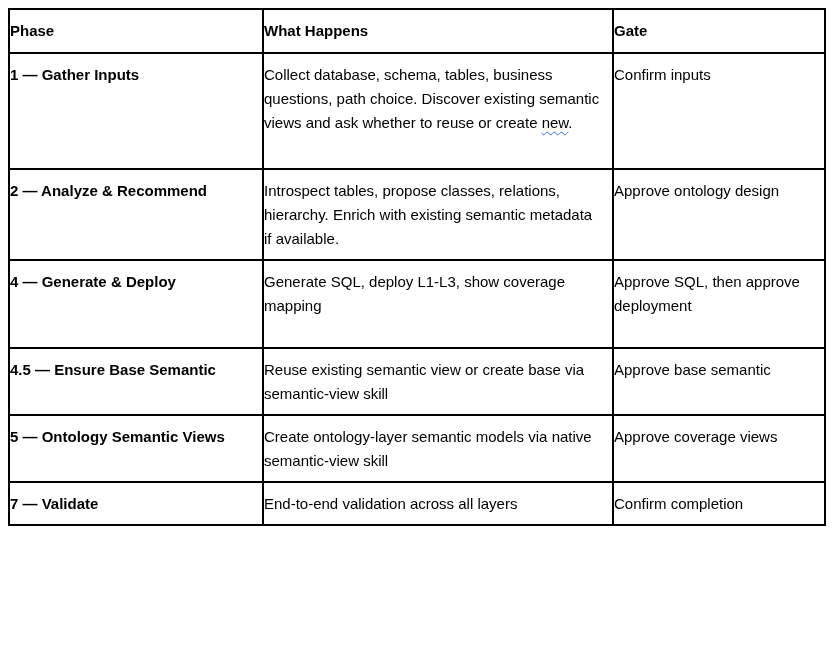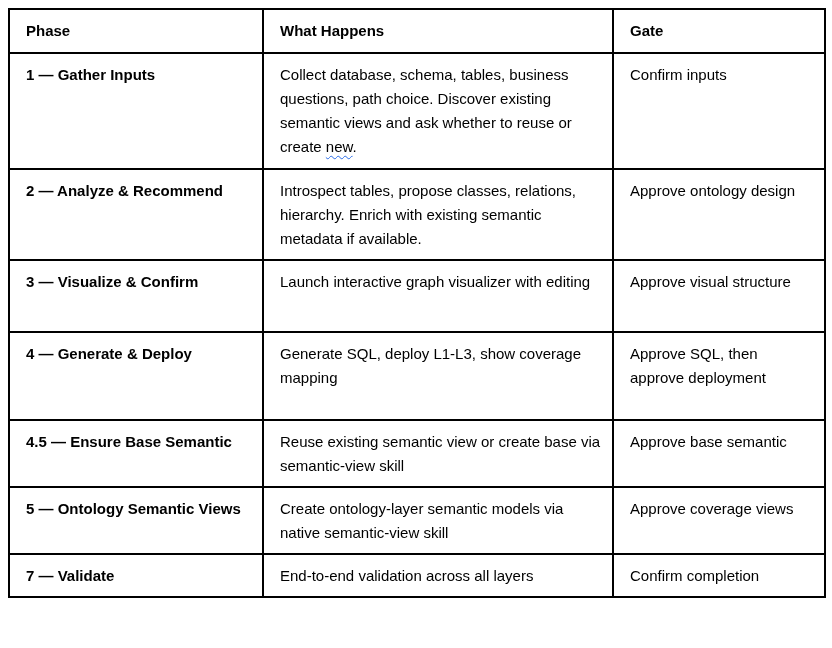--- a/index.html
+++ b/index.html
@@ -20,21 +20,21 @@
     border-collapse: collapse;
     table-layout: fixed;
     width: 816px;
     background: #ffffff;
   }
   table.doc-table th,
   table.doc-table td {
     border: 2px solid #000000;
     vertical-align: top;
     text-align: left;
-    padding: 9px 10px 8px 16px;
+    padding: 9px 10px 8px 0;
     font-size: 15px;
     line-height: 24px;
     word-wrap: break-word;
   }
   table.doc-table th {
     font-weight: 700;
   }
   td.phase-col {
     font-weight: 700;
     border-radius: 31px;
@@ -82,25 +82,20 @@
       <tr class="r0">
         <td class="phase-col">1 — Gather Inputs</td>
         <td><span>Collect database, schema, tables, business questions, path choice. Discover existing semantic views and ask whether to reuse or create </span><span class="squiggle">new</span><span>.</span></td>
         <td>Confirm inputs</td>
       </tr>
       <tr class="r1">
         <td class="phase-col">2 — Analyze &amp; Recommend</td>
         <td>Introspect tables, propose classes, relations, hierarchy. Enrich with existing semantic metadata if available.</td>
         <td>Approve ontology design</td>
       </tr>
-      <tr class="r2">
-        <td class="phase-col">3 — Visualize &amp; Confirm</td>
-        <td>Launch interactive graph visualizer with editing</td>
-        <td>Approve visual structure</td>
-      </tr>
       <tr class="r3">
         <td class="phase-col">4 — Generate &amp; Deploy</td>
         <td>Generate SQL, deploy L1-L3, show coverage mapping</td>
         <td>Approve SQL, then approve deployment</td>
       </tr>
       <tr class="r4">
         <td class="phase-col">4.5 — Ensure Base Semantic</td>
         <td>Reuse existing semantic view or create base via semantic-view skill</td>
         <td>Approve base semantic</td>
       </tr>

